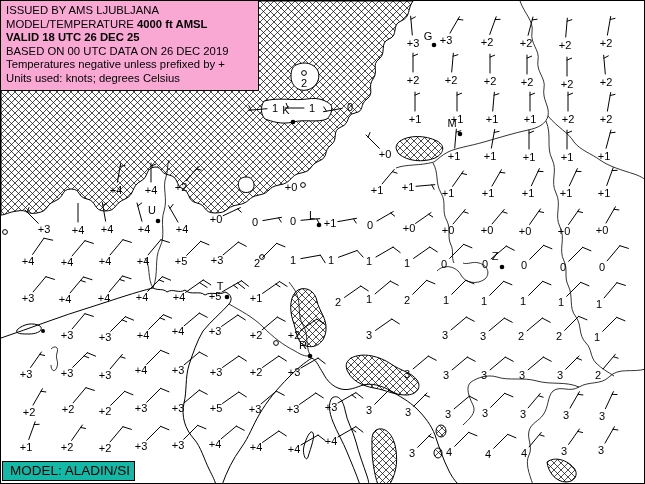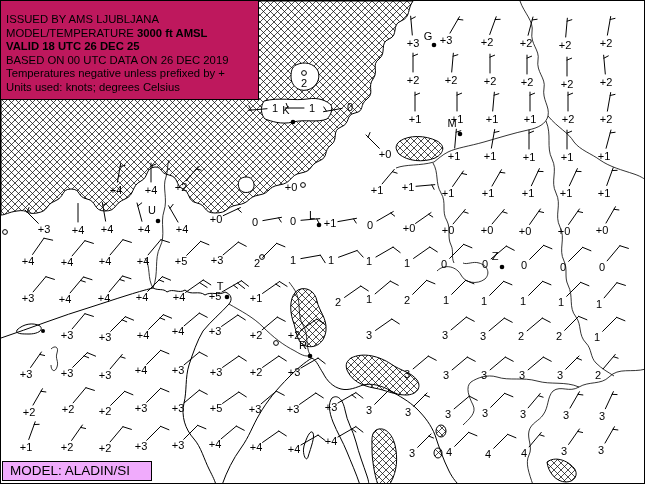--- a/index.html
+++ b/index.html
@@ -1,19 +1,19 @@
 <!DOCTYPE html>
 <html><head>
 <meta charset="utf-8">
 <style>
   html,body{margin:0;padding:0;background:#fff;}
   .stage{position:relative;width:645px;height:484px;box-sizing:border-box;border:1px solid #000;background:#fff;overflow:hidden;font-family:"Liberation Sans",sans-serif;}
   .stage svg{position:absolute;left:0;top:0;}
-  .header-box{position:absolute;left:0;top:0;width:258px;box-sizing:border-box;background:#be185d;border:1px solid #000;border-left:none;border-top:none;padding:12px 5px 4px 5px;font-size:11.3px;line-height:13.6px;color:#000;}
-  .model-box{position:absolute;left:1px;bottom:2px;background:#f0abfc;border:1px solid #000;padding:1px 21px 2px 7px;font-size:13.5px;color:#000;}
+  .header-box{position:absolute;left:0;top:0;width:258px;box-sizing:border-box;background:#f9a8d4;border:1px solid #000;border-left:none;border-top:none;padding:3px 5px 4px 5px;font-size:11.3px;line-height:13.6px;color:#000;}
+  .model-box{position:absolute;left:1px;bottom:2px;background:#14b8a6;border:1px solid #000;padding:1px 4px 2px 7px;font-size:13.5px;color:#000;}
   .b{font-weight:bold;}
   .tlabel{font-family:"Liberation Sans",sans-serif;font-size:11px;fill:#000;text-anchor:middle;}
   .citylabel{font-family:"Liberation Sans",sans-serif;font-size:11px;fill:#000;text-anchor:middle;}
   .barb{stroke:#000;stroke-width:1;fill:none;stroke-linecap:round;}
   .terr{fill:url(#xh);stroke:#000;stroke-width:1;fill-rule:evenodd;}
   .cline{fill:none;stroke:#000;stroke-width:1;}
   .thin{fill:none;stroke:#000;stroke-width:0.8;}
 </style>
 </head>
 <body>
@@ -870,21 +870,21 @@
         </g>
         <g>
           <circle cx="309" cy="355" r="2.3" fill="#000"></circle>
           <text x="302" y="348" class="citylabel">R</text>
         </g>
       </g>
   </svg>
 
   <div class="header-box">
     <div class="hl">ISSUED BY AMS LJUBLJANA</div>
-    <div class="hl"><span>MODEL/TEMPERATURE </span><span class="b">3000 ft AMSL</span></div>
+    <div class="hl"><span>MODEL/TEMPERATURE </span><span class="b">4000 ft AMSL</span></div>
     <div class="hl b">VALID 18 UTC 26 DEC 25</div>
     <div class="hl">BASED ON 00 UTC DATA ON 26 DEC 2019</div>
     <div class="hl">Temperatures negative unless prefixed by +</div>
     <div class="hl">Units used: knots; degrees Celsius</div>
   </div>
 
   <div class="model-box">
     <span>MODEL: ALADIN/SI</span>
   </div>
 </div>

